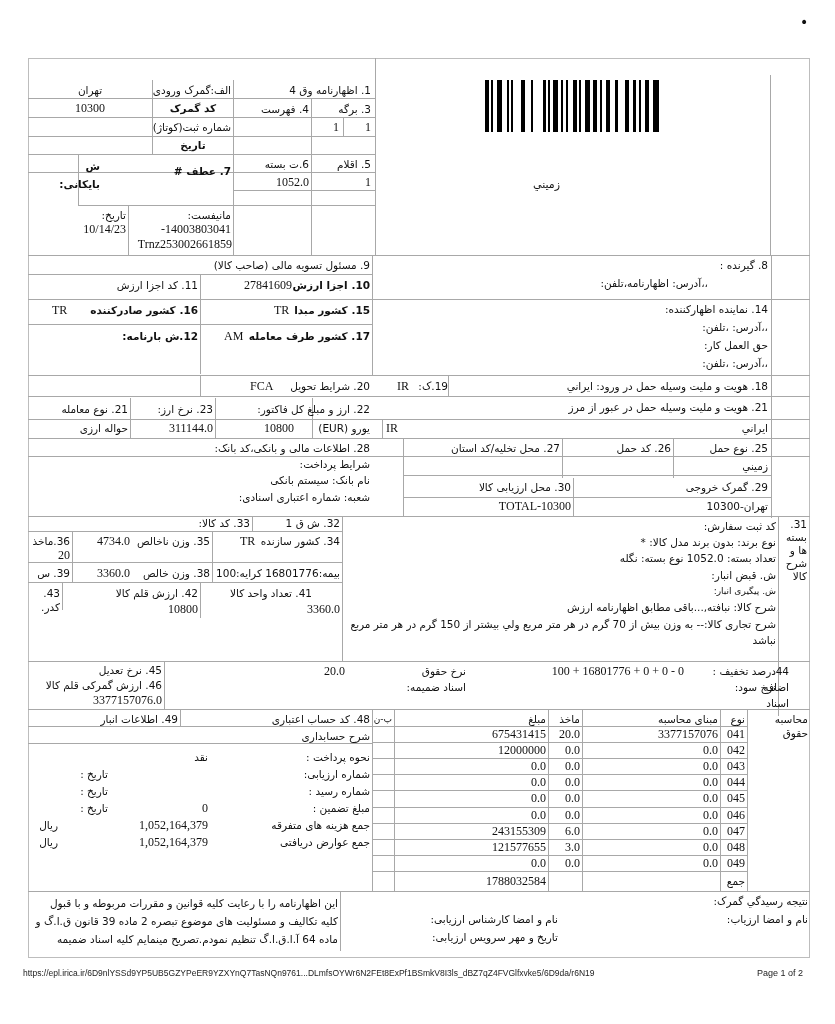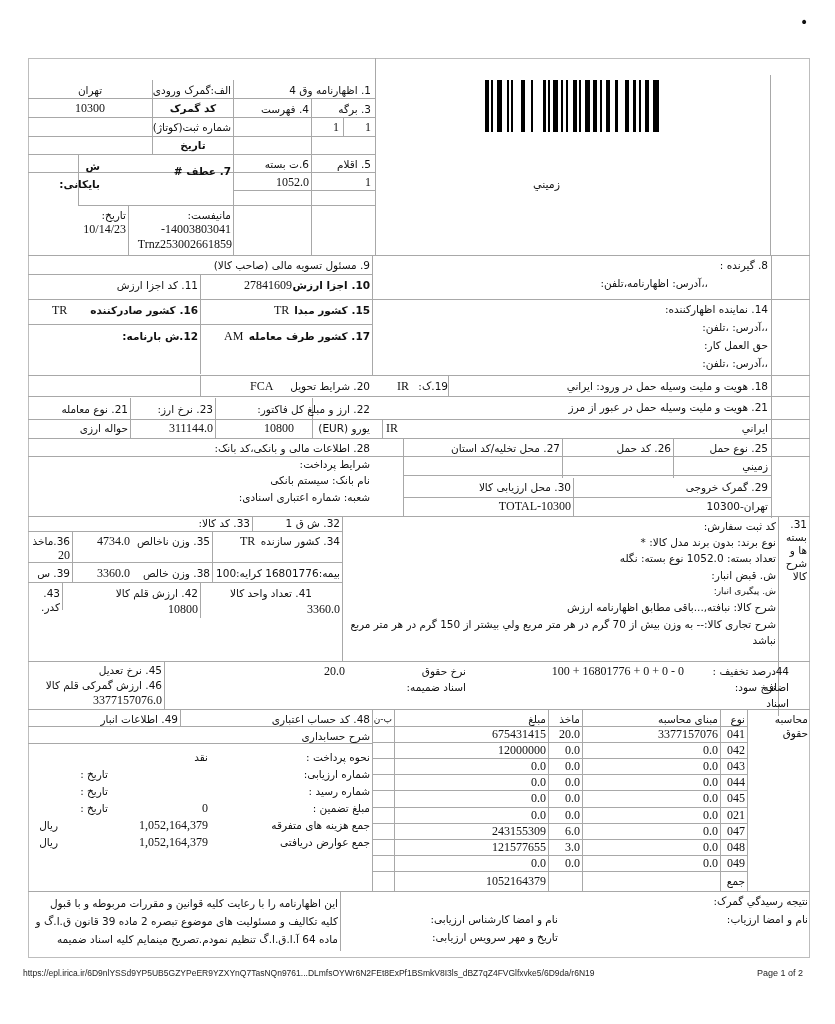--- a/index.html
+++ b/index.html
@@ -259,21 +259,21 @@
     <div class="cell rtl num" style="left: 720px; top: 775px; width: 27px;">044</div>
     <div class="cell rtl num" style="left: 582px; top: 775px; width: 138px;">0.0</div>
     <div class="cell rtl num" style="left: 548px; top: 775px; width: 34px;">0.0</div>
     <div class="cell rtl num" style="left: 394px; top: 775px; width: 154px;">0.0</div>
     <div class="hl" style="left: 372px; top: 790px; width: 375px;"></div>
     <div class="cell rtl num" style="left: 720px; top: 791px; width: 27px;">045</div>
     <div class="cell rtl num" style="left: 582px; top: 791px; width: 138px;">0.0</div>
     <div class="cell rtl num" style="left: 548px; top: 791px; width: 34px;">0.0</div>
     <div class="cell rtl num" style="left: 394px; top: 791px; width: 154px;">0.0</div>
     <div class="hl" style="left: 372px; top: 807px; width: 375px;"></div>
-    <div class="cell rtl num" style="left: 720px; top: 808px; width: 27px;">021</div>
+    <div class="cell rtl num" style="left: 720px; top: 808px; width: 27px;">046</div>
     <div class="cell rtl num" style="left: 582px; top: 808px; width: 138px;">0.0</div>
     <div class="cell rtl num" style="left: 548px; top: 808px; width: 34px;">0.0</div>
     <div class="cell rtl num" style="left: 394px; top: 808px; width: 154px;">0.0</div>
     <div class="hl" style="left: 372px; top: 823px; width: 375px;"></div>
     <div class="cell rtl num" style="left: 720px; top: 824px; width: 27px;">047</div>
     <div class="cell rtl num" style="left: 582px; top: 824px; width: 138px;">0.0</div>
     <div class="cell rtl num" style="left: 548px; top: 824px; width: 34px;">6.0</div>
     <div class="cell rtl num" style="left: 394px; top: 824px; width: 154px;">243155309</div>
     <div class="hl" style="left: 372px; top: 839px; width: 375px;"></div>
     <div class="cell rtl num" style="left: 720px; top: 840px; width: 27px;">048</div>
@@ -283,21 +283,21 @@
     <div class="hl" style="left: 372px; top: 855px; width: 375px;"></div>
     <div class="cell rtl num" style="left: 720px; top: 856px; width: 27px;">049</div>
     <div class="cell rtl num" style="left: 582px; top: 856px; width: 138px;">0.0</div>
     <div class="cell rtl num" style="left: 548px; top: 856px; width: 34px;">0.0</div>
     <div class="cell rtl num" style="left: 394px; top: 856px; width: 154px;">0.0</div>
   </div>
 
 <div class="hl" style="left:372px;top:871px;width:375px;"></div>
 <div class="hl" style="left:28px;top:891px;width:782px;"></div>
 <div class="cell rtl" style="left:720px;top:874px;width:27px;">جمع</div>
-<div class="cell rtl num" style="left:394px;top:874px;width:154px;">1052164379</div>
+<div class="cell rtl num" style="left:394px;top:874px;width:154px;">1788032584</div>
 
 <div class="hl" style="left:28px;top:726px;width:344px;"></div>
 <div class="hl" style="left:28px;top:743px;width:344px;"></div>
 <div class="vl" style="left:180px;top:709px;height:17px;"></div>
 <div class="cell rtl" style="left:182px;top:712px;width:190px;">48. کد حساب اعتباری</div>
 <div class="cell rtl" style="left:30px;top:712px;width:150px;">49. اطلاعات انبار</div>
 <div class="cell rtl" style="left:200px;top:729px;width:172px;">شرح حسابداری</div>
 <div class="cell rtl" style="left:240px;top:750px;width:132px;">نحوه پرداخت :</div>
 <div class="cell rtl" style="left:150px;top:750px;width:60px;">نقد</div>
 <div class="cell rtl" style="left:240px;top:767px;width:132px;">شماره ارزیابی:</div>

